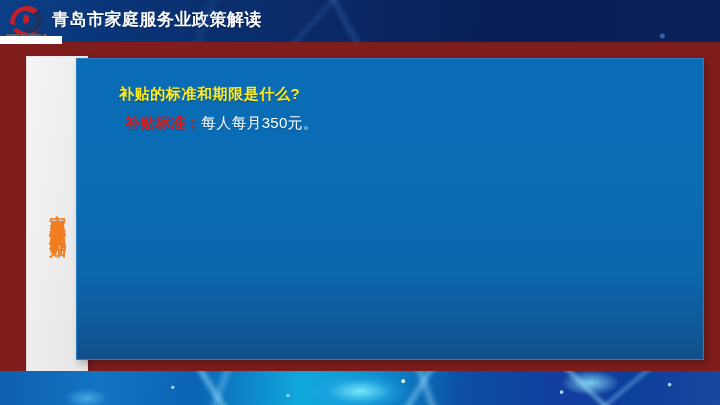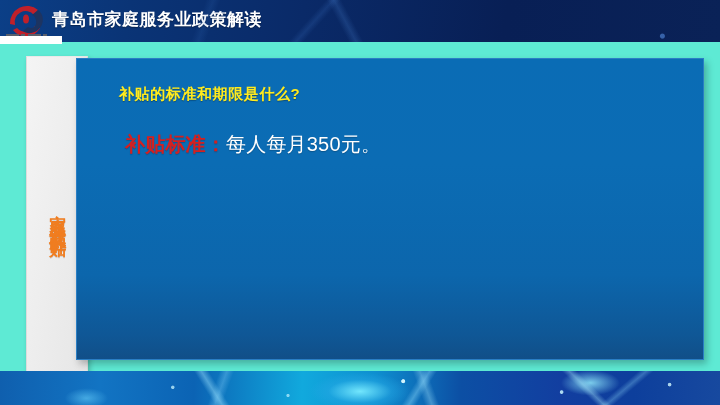--- a/index.html
+++ b/index.html
@@ -9,21 +9,21 @@
     height: 405px;
     overflow: hidden;
     font-family: "Liberation Sans", "DejaVu Sans", sans-serif;
     background: #ffffff;
   }
 
   #slide {
     position: relative;
     width: 720px;
     height: 405px;
-    background: #5eead4;
+    background: #7f1d1d;
     overflow: hidden;
     text-decoration: underline;
   }
 
   
   .header-bar {
     position: absolute;
     left: 0; top: 0;
     width: 720px;
     height: 42px;
@@ -121,23 +121,23 @@
   .panel-heading {
     color: #ffeb1e;
     font-size: 15px;
     font-weight: bold;
     letter-spacing: .6px;
     margin: 8px 0 0 22px;
     text-shadow: 0 1px 1px rgba(0,0,0,.30);
   }
 
   .body-block {
-    margin-top: 24px;
+    margin-top: 2px;
     color: #ffffff;
-    font-size: 20px;
+    font-size: 15px;
     line-height: 33px;
     letter-spacing: .2px;
     text-shadow: 0 1px 1px rgba(0,0,0,.22);
   }
   .para { margin: 0; }
   .para.indent { text-indent: 28px; }
   .red-label {
     color: #d42020;
     font-weight: bold;
     text-shadow: 0 1px 1px rgba(0,0,0,.18);

